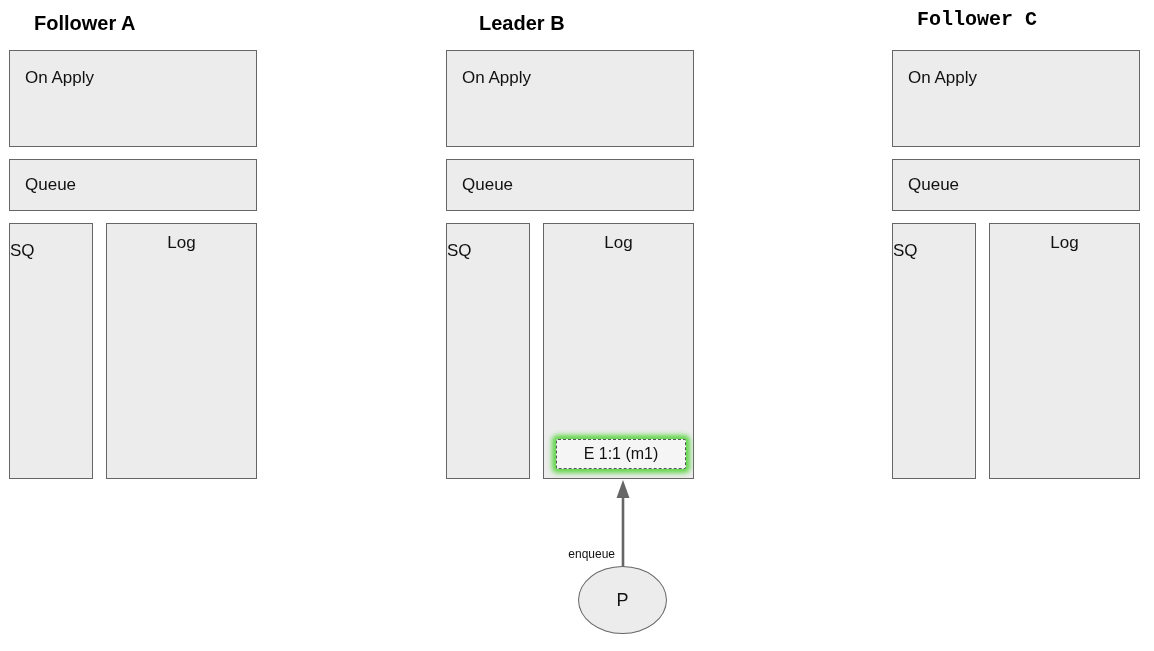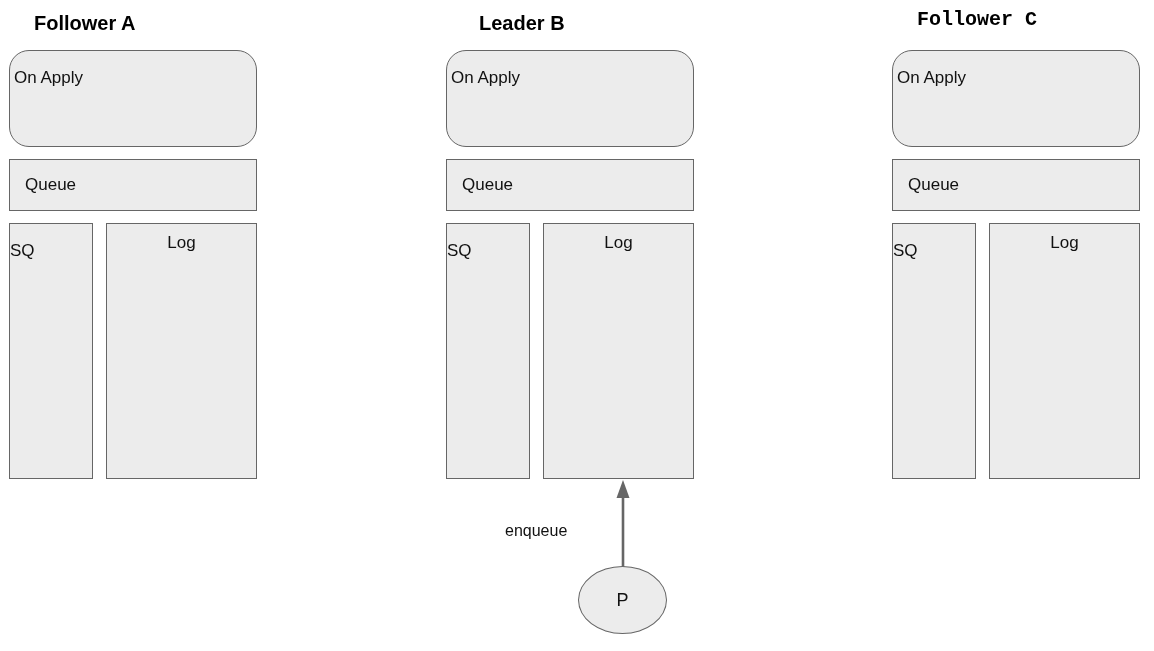--- a/index.html
+++ b/index.html
@@ -29,21 +29,21 @@
   .col-c .node-title { top: 8px; font-family: Liberation Mono, monospace; }
 
   .box {
     position: absolute;
     background: var(--box-fill, #ececec);
     border: 1.5px solid var(--box-border, #666666);
     box-sizing: border-box;
     color: var(--text, #111111);
     font-size: 17px;
   }
-  .on-apply { top: 50px; left: 0; width: 248px; height: 97px; padding: 17px 0 0 4px; border-radius: 20px; }
+  .on-apply { top: 50px; left: 0; width: 248px; height: 97px; padding: 17px 0 0 15px; }
   .queue    { top: 159px; left: 0; width: 248px; height: 52px; display: flex; align-items: center; padding-left: 15px; }
   .sq       { top: 223px; left: 0;  width: 84px;  height: 256px; text-align: left; padding-top: 17px; }
   .log      { top: 223px; left: 97px; width: 151px; height: 256px; text-align: center; padding-top: 9px; }
 
   .log-entry {
     position: absolute;
     left: 12px;
     bottom: 9px;
     width: 130px;
     height: 30px;
@@ -66,24 +66,24 @@
     width: 32px;
     height: 92px;
     overflow: visible;
   }
   .arrow-line { stroke: var(--arrow, #666666); stroke-width: 2.6; }
   .arrow-head { fill: var(--arrow, #666666); }
 
   .enqueue-label {
     position: absolute;
     left: 505px;
-    top: 522px;
+    top: 547px;
     width: 110px;
-    text-align: left;
-    font-size: 16px;
+    text-align: right;
+    font-size: 12px;
     color: var(--text, #111111);
   }
 
   .proposer {
     position: absolute;
     left: 578px;
     top: 566px;
     width: 89px;
     height: 68px;
     border-radius: 50%;
@@ -124,20 +124,21 @@
       <span>On Apply</span>
     </div>
     <div class="box queue">
       <span>Queue</span>
     </div>
     <div class="box sq">
       <span>SQ</span>
     </div>
     <div class="box log">
       <span>Log</span>
+      <div class="log-entry">E 1:1 (m1)</div>
     </div>
   </div>
 
   <div class="node col-c">
     <div class="node-title">Follower C</div>
     <div class="box on-apply">
       <span>On Apply</span>
     </div>
     <div class="box queue">
       <span>Queue</span>

